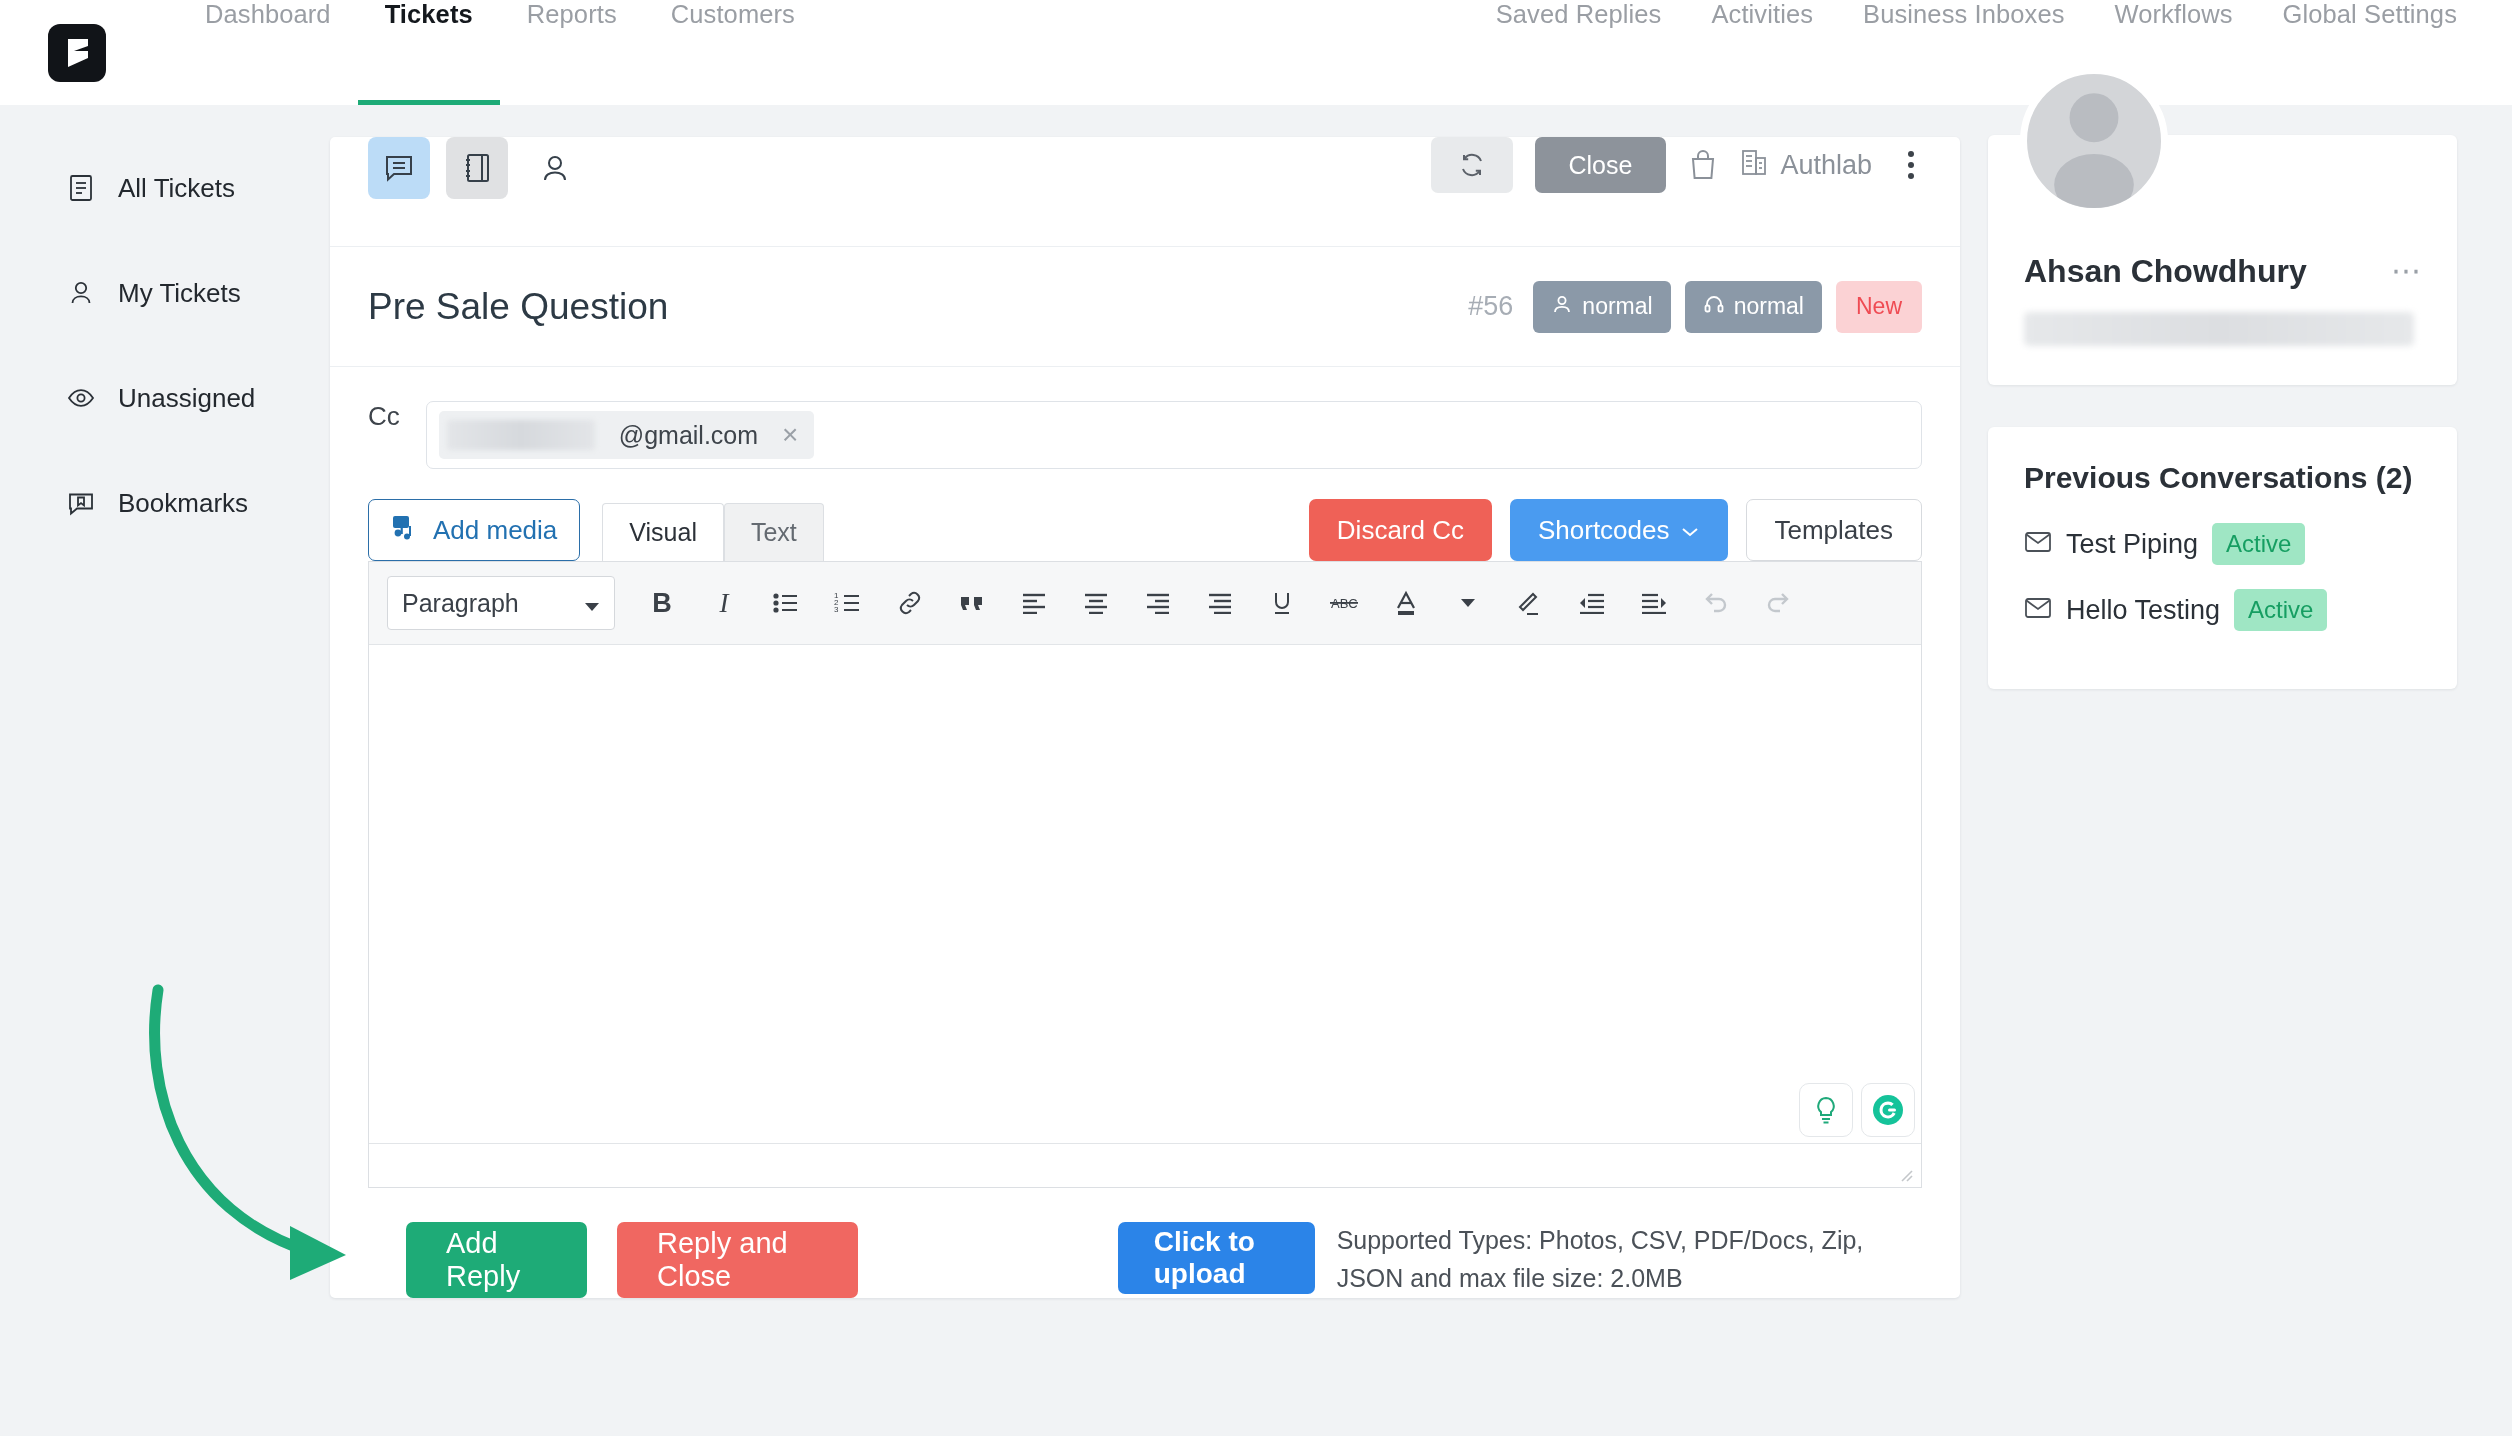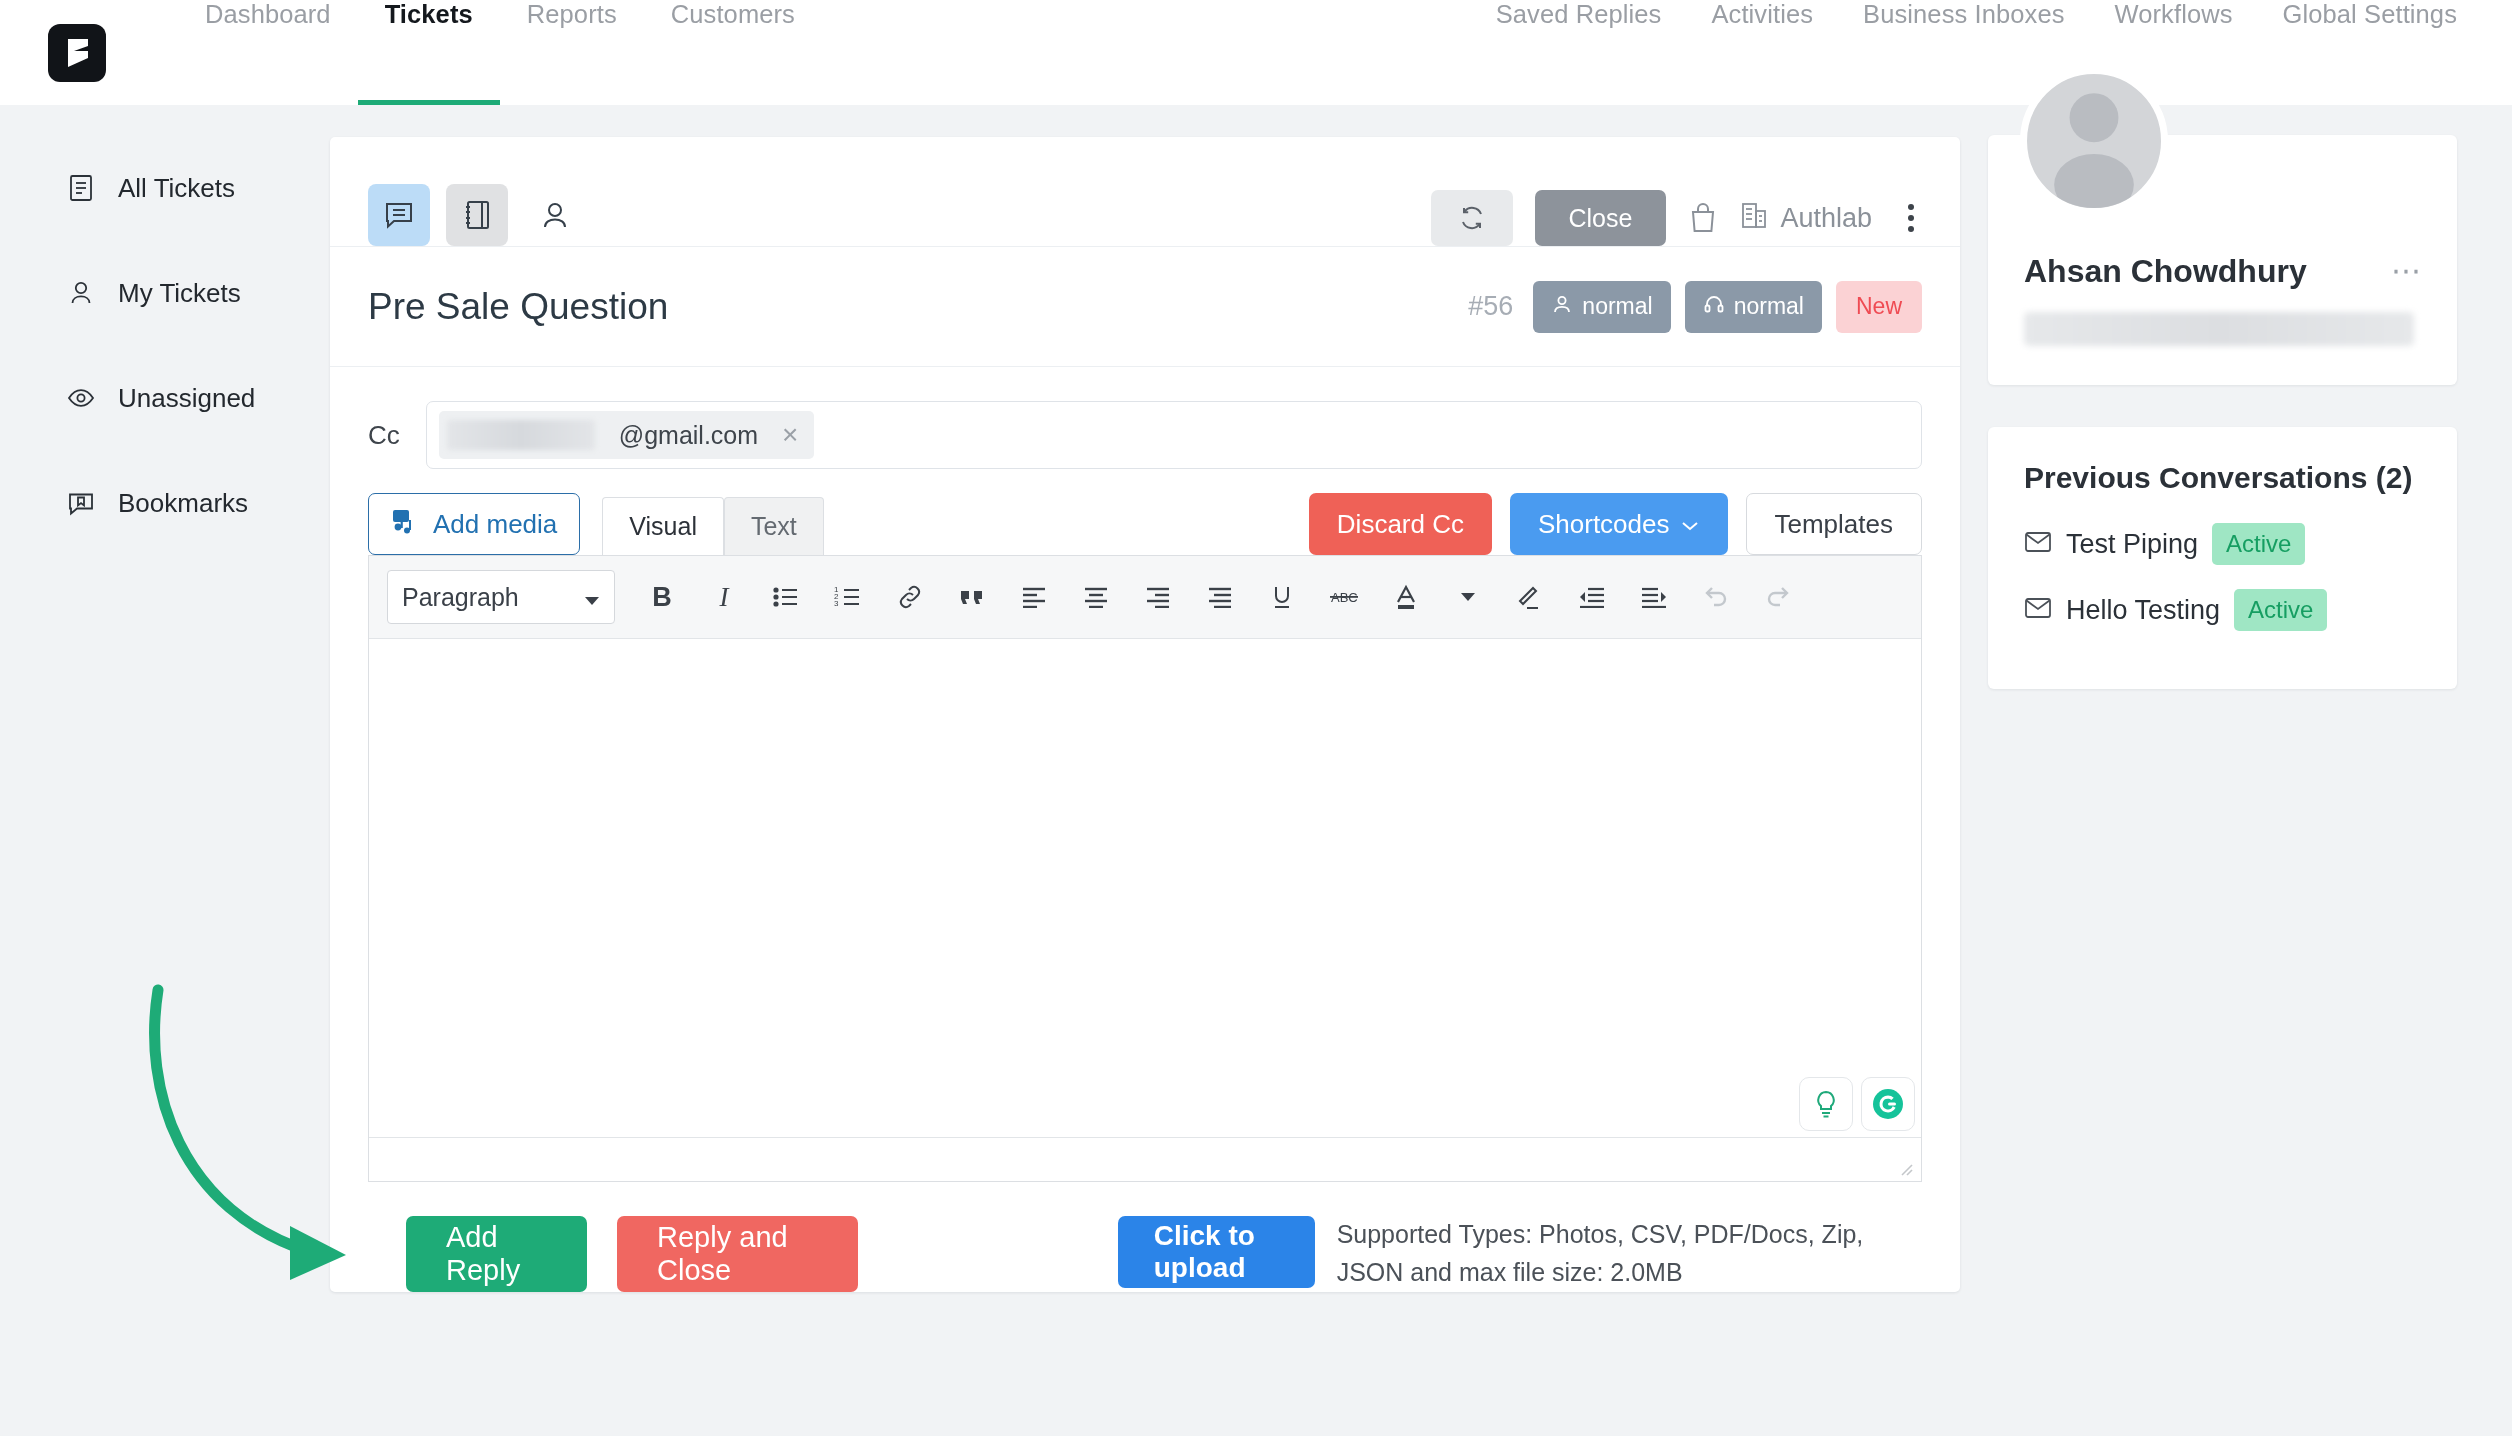--- a/index.html
+++ b/index.html
@@ -48,21 +48,21 @@
   }
   .side-icon { width: 30px; height: 30px; display: flex; align-items: center; justify-content: center; flex: 0 0 30px;}
 
   
   .center { flex: 1; min-width: 0; padding: 32px 0 0 0; display: flex; flex-direction: column; }
   .card {
     background: #fff; width: 1630px; border-radius: 5px;
     box-shadow: 0 1px 3px rgba(16,24,40,.09);
   }
   .ticket-toolbar {
-    height: 110px; display: flex; align-items: flex-end; padding: 0 32px 0 38px;
+    height: 110px; display: flex; align-items: flex-start; padding: 0 32px 0 38px;
     border-bottom: 1px solid #eceff2;
   }
   .tb-btn {
     width: 62px; height: 62px; border-radius: 8px; display: flex;
     align-items: center; justify-content: center; cursor: pointer; margin-right: 16px;
   }
   .tb-btn.active { background: #bcdcf7; }
   .tb-btn.gray { background: #e0e1e3; }
   .tb-btn.plain { background: transparent; }
   .tb-right { margin-left: auto; display: flex; align-items: center; gap: 22px; }
@@ -92,21 +92,21 @@
   .t-badges { margin-left: auto; display: flex; align-items: center; gap: 14px; }
   .t-num { color: #a7adb5; font-size: 27px; margin-right: 6px; }
   .badge {
     display: flex; align-items: center; gap: 9px; height: 52px; padding: 0 18px;
     border-radius: 6px; font-size: 23px; color: #fff; background: #8b99a8;
   }
   .badge.new { background: #fbd2d4; color: #ef4b53; padding: 0 20px; }
 
   
   .compose { padding: 34px 38px 0 38px; }
-  .cc-row { display: flex; align-items: center; gap: 26px; margin-bottom: 24px; }
+  .cc-row { display: flex; gap: 26px; margin-bottom: 30px; }
   .cc-label { font-size: 26px; color: #3e444b; }
   .cc-box {
     flex: 1; height: 68px; border: 1px solid #dfe3e8; border-radius: 7px;
     background: #fff; display: flex; align-items: center; padding: 0 12px;
   }
   .cc-chip {
     display: flex; align-items: center; gap: 24px; background: #eef0f2;
     border-radius: 5px; height: 48px; padding: 0 16px 0 8px; font-size: 25px; color: #3e444b;
   }
   .redacted {

